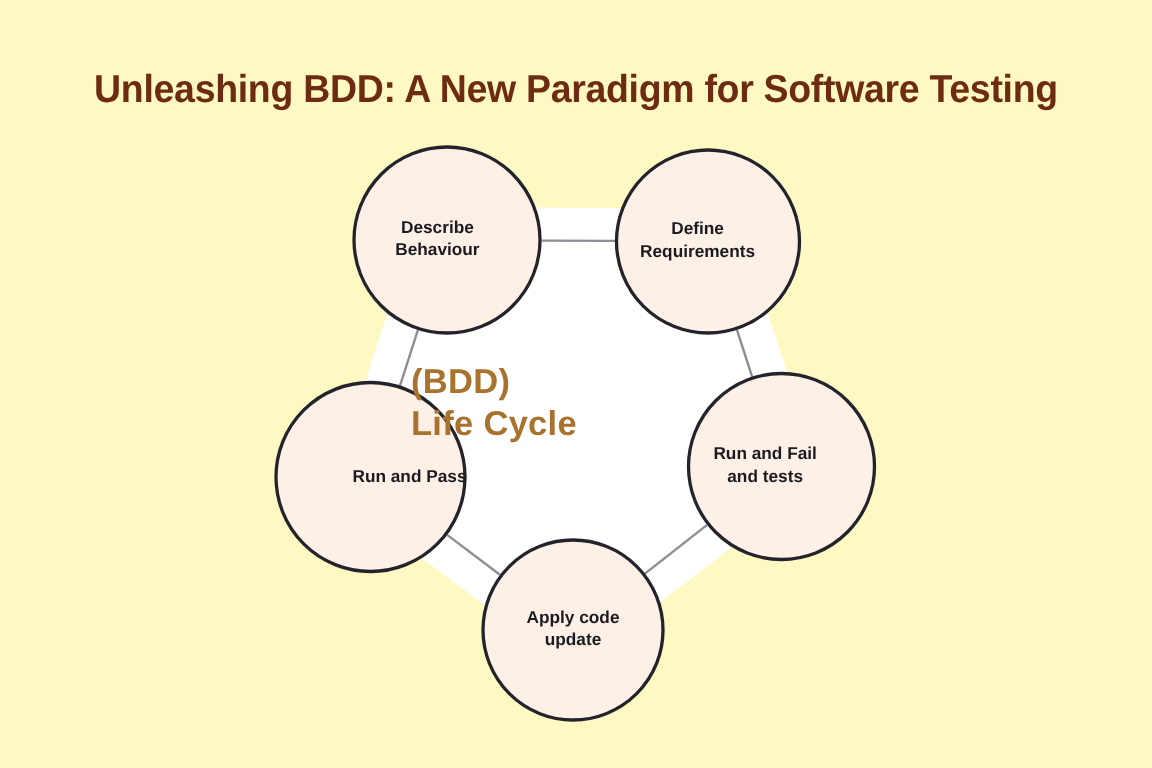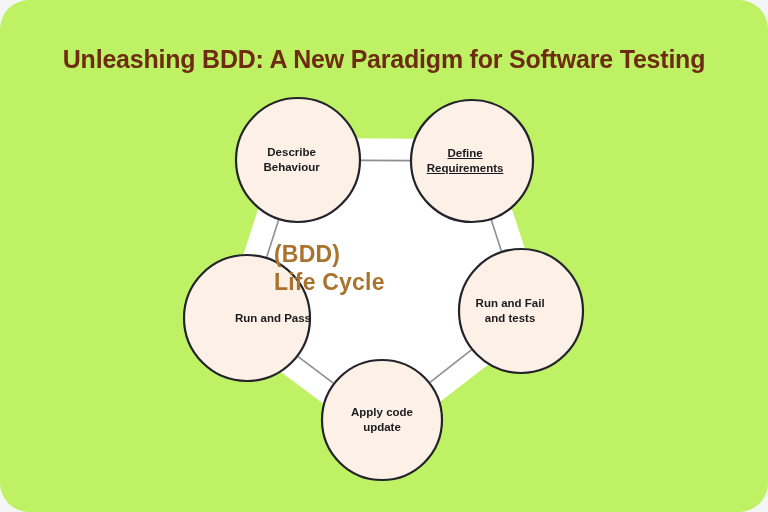--- a/index.html
+++ b/index.html
@@ -62,21 +62,21 @@
     font-size: 23px;
     line-height: 28px;
     color: #a9732d;
     white-space: pre-line;
     letter-spacing: 0.2px;
   }
 </style>
 </head>
 <body style="background: rgb(244, 245, 247);">
 
-<div id="page" style="background: #bef264; border-radius: 29px;">
+<div id="page" style="background: #fef9c3;">
 
   <div id="title" style="color: rgb(109, 43, 18);">Unleashing BDD: A New Paradigm for Software Testing</div>
 
   <svg id="diagram" viewBox="0 0 768 512">
     <g id="inner-area-group">
         <polygon points="281.2,137.7 488.9,139.3 547.9,318.3 381.6,447.0 220.0,326.7" fill="#ffffff"></polygon>
       </g>
     <g id="connector-group">
         <line x1="361.0" y1="160.4" x2="410.0" y2="160.6" stroke="#8d8d96" stroke-width="1.6"></line>
         <line x1="491.3" y1="219.9" x2="501.4" y2="251.1" stroke="#8d8d96" stroke-width="1.6"></line>
@@ -89,21 +89,21 @@
         <circle cx="472" cy="161" r="61" fill="#fdf0e6" stroke="#23232b" stroke-width="2.2" style="cursor: pointer;"></circle>
         <circle cx="521" cy="311" r="62" fill="#fdf0e6" stroke="#23232b" stroke-width="2.2" style="cursor: pointer;"></circle>
         <circle cx="382" cy="420" r="60" fill="#fdf0e6" stroke="#23232b" stroke-width="2.2" style="cursor: pointer;"></circle>
         <circle cx="247" cy="318" r="63" fill="#fdf0e6" stroke="#23232b" stroke-width="2.2" style="cursor: pointer;"></circle>
       </g>
   </svg>
 
   <div id="labels-layer">
       <div class="node-label" style="left: 239.1px; width: 105px; top: 145px;">Describe
 Behaviour</div>
-      <div class="node-label" style="left: 414.05px; width: 102px; top: 146px; text-decoration: underline;">Define
+      <div class="node-label" style="left: 414.05px; width: 102px; top: 146px;">Define
 Requirements</div>
       <div class="node-label" style="left: 462.1px; width: 96px; top: 296px;">Run and Fail
 and tests</div>
       <div class="node-label" style="left: 325px; width: 114px; top: 405px; text-align: center;">Apply code
 update</div>
       <div class="node-label" style="left: 187.15px; width: 119.7px; top: 310.5px; padding-left: 26px;">Run and Pass</div>
     </div>
 
   <div id="center-label" style="color: rgb(169, 115, 45); left: 274px; width: 220px; top: 240px;">(BDD)
 Life Cycle</div>

